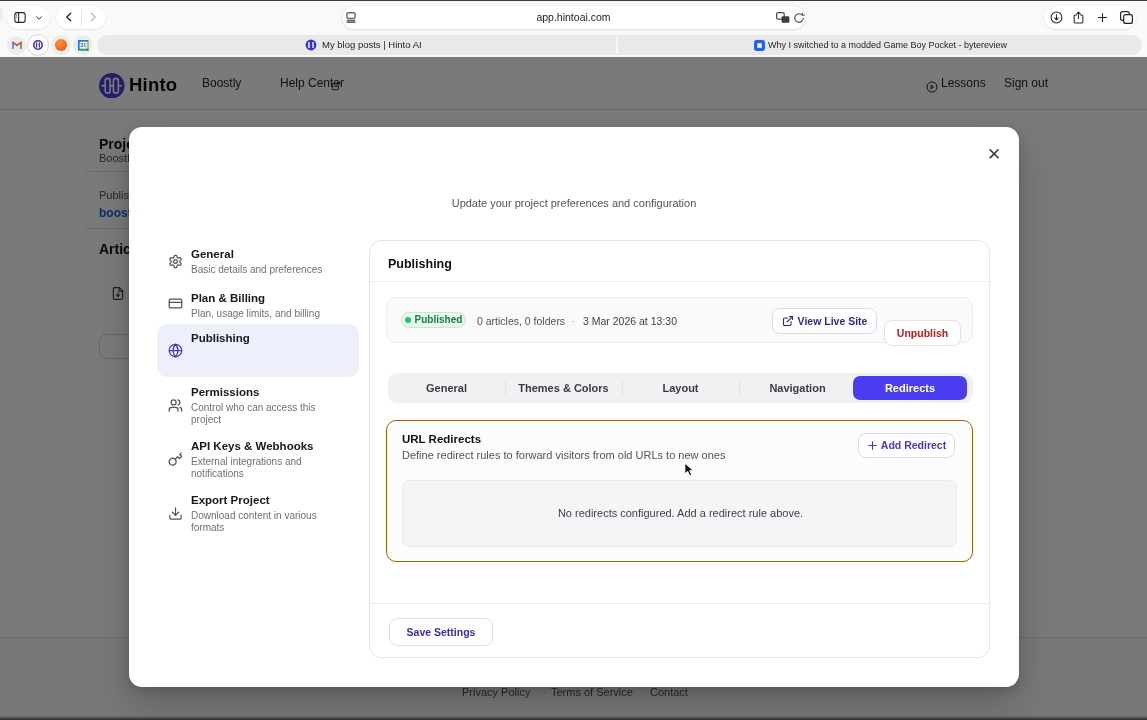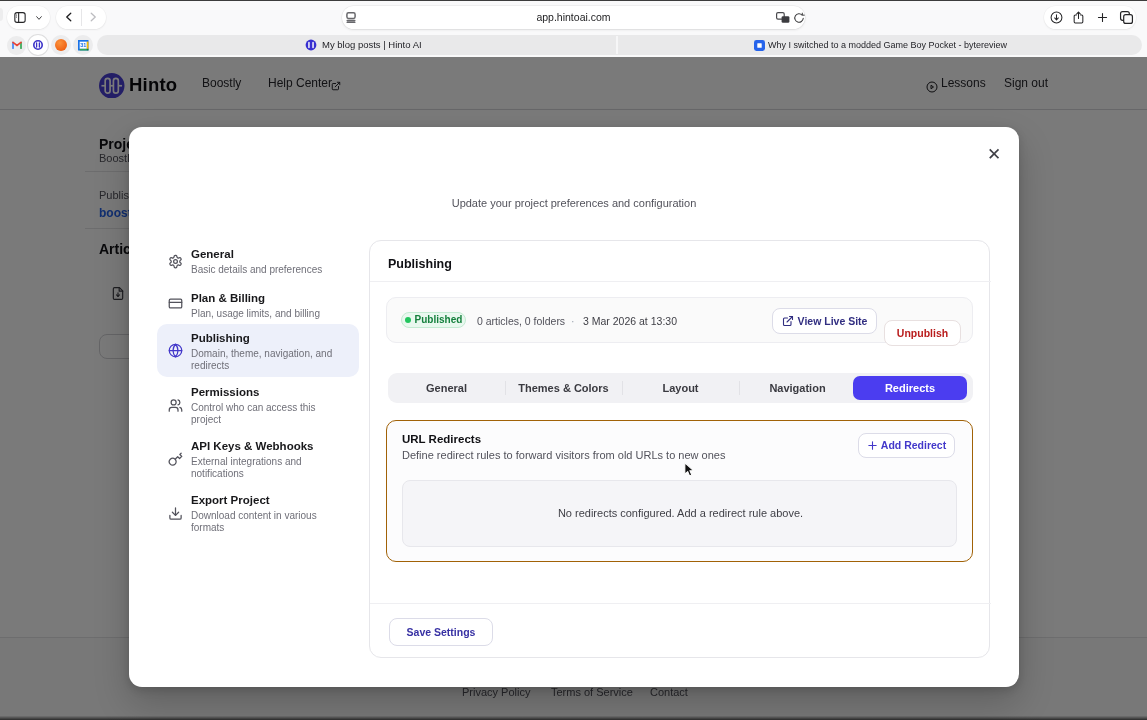--- a/index.html
+++ b/index.html
@@ -163,21 +163,21 @@
 <div id="page">
  <div id="appheader">
   <svg style="position:absolute;left:99px;top:15.5px;" width="25.5" height="25.5" viewBox="0 0 26 26">
         <circle cx="13" cy="13" r="13" fill="#4a3fd6"></circle>
         <path d="M2.5 13h21" stroke="#fff" stroke-width="1.7"></path>
         <rect x="6.3" y="5.4" width="5" height="15.2" rx="2.5" fill="#4a3fd6" stroke="#fff" stroke-width="1.7"></rect>
         <rect x="14.7" y="5.4" width="5" height="15.2" rx="2.5" fill="#4a3fd6" stroke="#fff" stroke-width="1.7"></rect>
       </svg>
   <div style="position:absolute;left:129px;top:0;height:53px;line-height:55px;font-size:18.5px;font-weight:800;color:#0c0c10;letter-spacing:0.2px;">Hinto</div>
   <div class="navtxt" style="left:202px;">Boostly</div>
-  <div class="navtxt" style="left:268px;">Help Center</div>
+  <div class="navtxt" style="left:280px;">Help Center</div>
   <svg style="position:absolute;left:331px;top:24px;" width="10" height="10" viewBox="0 0 24 24" fill="none" stroke="#27272d" stroke-width="2.4" stroke-linecap="round" stroke-linejoin="round">
         <path d="M15 3h6v6"></path>
         <path d="M10 14 21 3"></path>
         <path d="M18 13v6a2 2 0 0 1-2 2H5a2 2 0 0 1-2-2V8a2 2 0 0 1 2-2h6"></path>
       </svg>
   <svg style="position:absolute;left:926px;top:24px;" width="12" height="12" viewBox="0 0 24 24" fill="none" stroke="#1c1c20" stroke-width="2" stroke-linejoin="round">
         <circle cx="12" cy="12" r="10"></circle>
         <path d="m10 8.5 5 3.5-5 3.5z"></path>
       </svg>
   <div class="navtxt" style="left:941px;">Lessons</div>
@@ -222,21 +222,20 @@
       <path d="M2 10h20"></path>
     </svg>
  <div class="navitem-title" style="top:165px;">Plan &amp; Billing</div>
  <div class="navitem-sub" style="top:181px;">Plan, usage limits, and billing</div>
  <svg class="navicon" style="top:216px;color:#4338ca;" viewBox="0 0 24 24" fill="none" stroke="currentColor" stroke-width="2" stroke-linecap="round" stroke-linejoin="round">
       <circle cx="12" cy="12" r="10"></circle>
       <path d="M2 12h20"></path>
       <path d="M12 2a15.3 15.3 0 0 1 4 10 15.3 15.3 0 0 1-4 10 15.3 15.3 0 0 1-4-10 15.3 15.3 0 0 1 4-10z"></path>
     </svg>
  <div class="navitem-title" style="top:205px;">Publishing</div>
- <div class="navitem-sub" style="top:221px;">Domain, theme, navigation, and redirects</div>
  <svg class="navicon" style="top:271px;" viewBox="0 0 24 24" fill="none" stroke="currentColor" stroke-width="2" stroke-linecap="round" stroke-linejoin="round">
       <path d="M16 21v-2a4 4 0 0 0-4-4H6a4 4 0 0 0-4 4v2"></path>
       <circle cx="9" cy="7" r="4"></circle>
       <path d="M22 21v-2a4 4 0 0 0-3-3.87"></path>
       <path d="M16 3.13a4 4 0 0 1 0 7.75"></path>
     </svg>
  <div class="navitem-title" style="top:259px;">Permissions</div>
  <div class="navitem-sub" style="top:275px;">Control who can access this project</div>
  <svg class="navicon" style="top:325px;" viewBox="0 0 24 24" fill="none" stroke="currentColor" stroke-width="2" stroke-linecap="round" stroke-linejoin="round">
       <path d="m21 2-2 2m-7.61 7.61a5.5 5.5 0 1 1-7.778 7.778 5.5 5.5 0 0 1 7.777-7.777Zm0 0L15.5 7.5m0 0 3 3L22 7l-3-3"></path>

